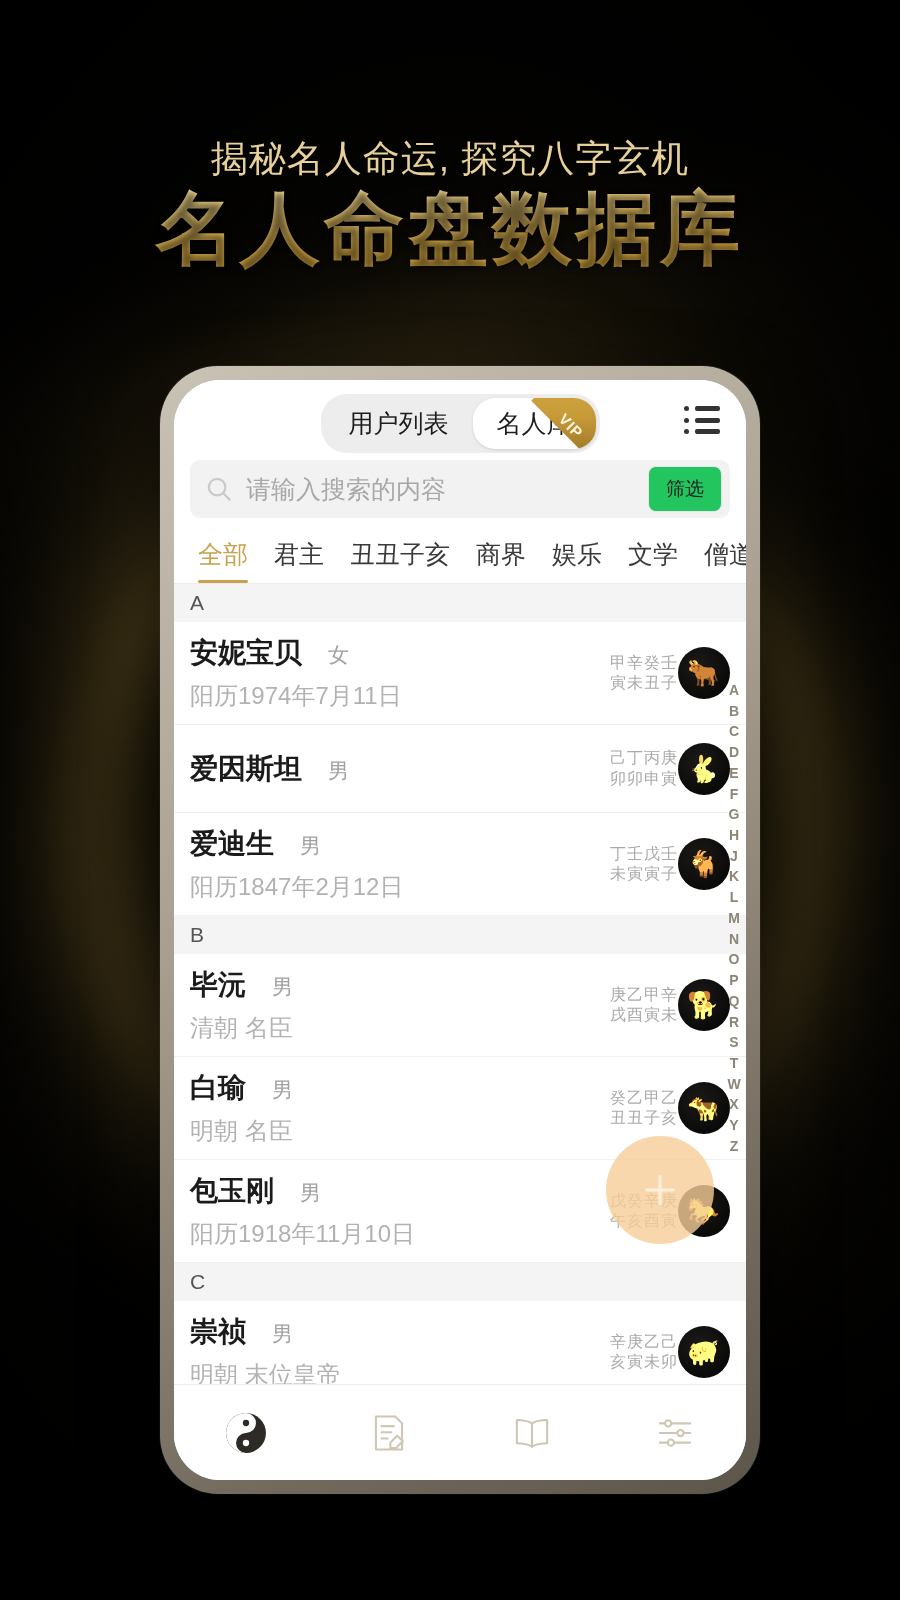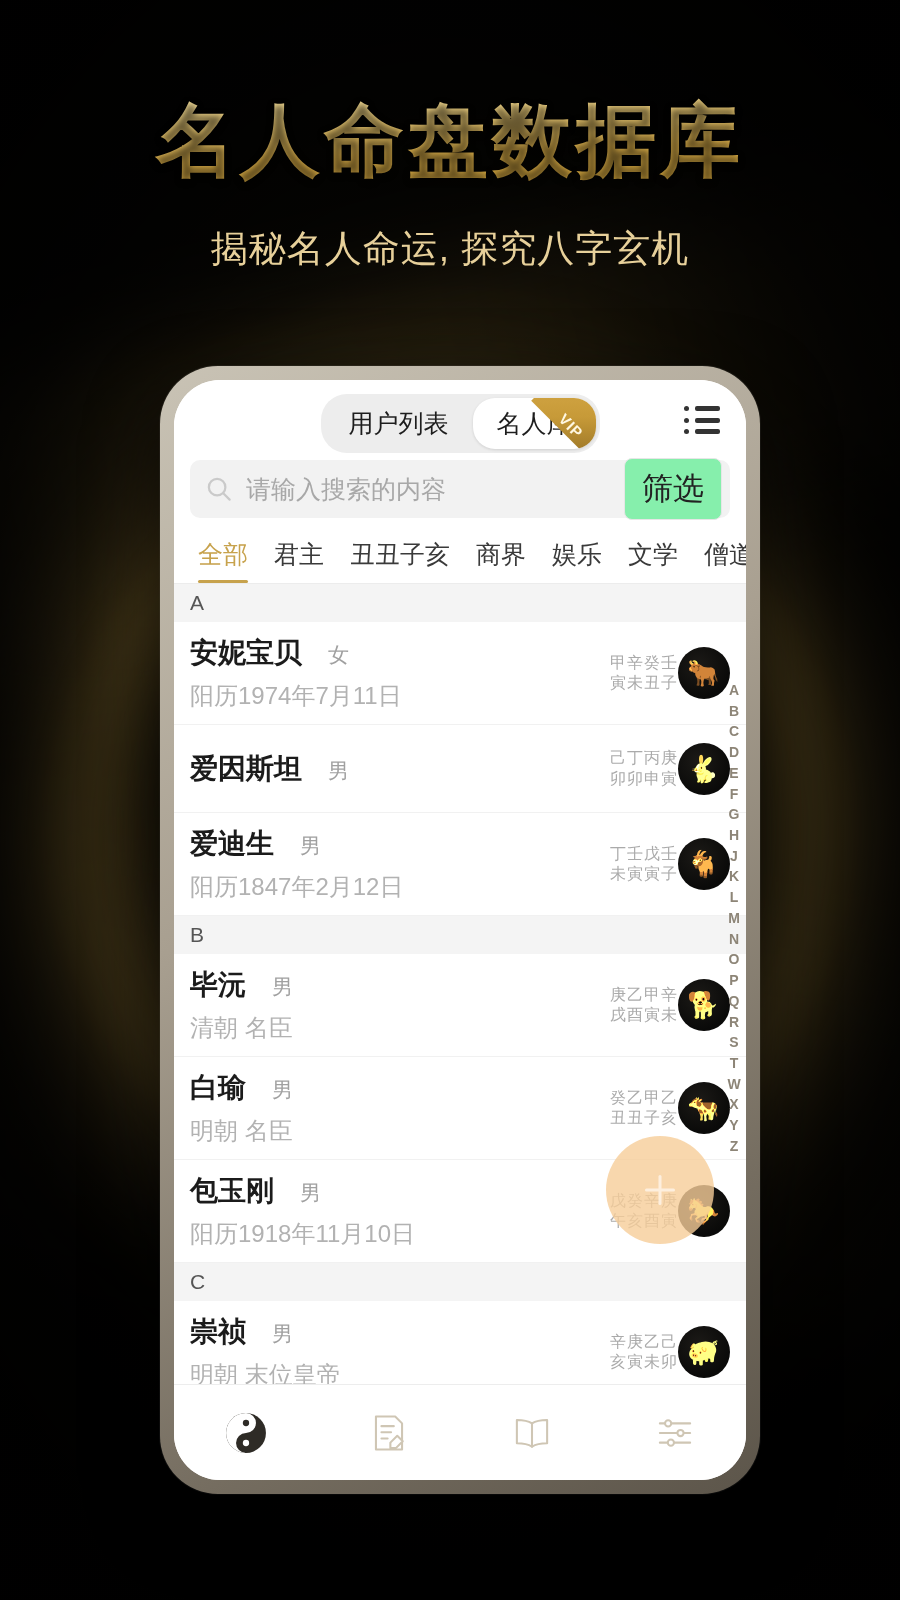--- a/index.html
+++ b/index.html
@@ -190,25 +190,25 @@
   }
   #search-icon { width:30px; height:30px; flex:none; opacity:.45; }
   #search-input-text {
     flex:1;
     font-size:25px;
     color:#a8a8a8;
     padding-left:12px;
   }
   #filter-btn {
     flex:none;
-    background:#86efac;
+    background:#22c55e;
     border-radius:8px;
     border:1px solid #e6e6e6;
     padding:9px 17px;
-    font-size:31px;
+    font-size:19px;
     color:#222;
   }
 
   
   #categories {
     flex:none;
     display:flex;
     gap:6px;
     padding:6px 14px 0 14px;
     border-bottom:1px solid #ececec;
@@ -328,22 +328,22 @@
 
 <div id="bg-layer">
   <div class="bg-streak"></div>
   <div class="bg-streak2"></div>
   <div class="bg-glow"></div>
   <div class="bg-glow2"></div>
   <div class="bg-vignette"></div>
 </div>
 
 <div id="hero">
+  <div id="hero-sub">揭秘名人命运, 探究八字玄机</div>
   <div id="hero-title">名人命盘数据库</div>
-  <div id="hero-sub">揭秘名人命运, 探究八字玄机</div>
 </div>
 
 <div id="phone">
   <div id="screen">
 
     <div id="app-header">
       <div id="segmented">
         <div class="seg-tab">用户列表</div>
         <div class="seg-tab active">
           <span>名人库</span>

